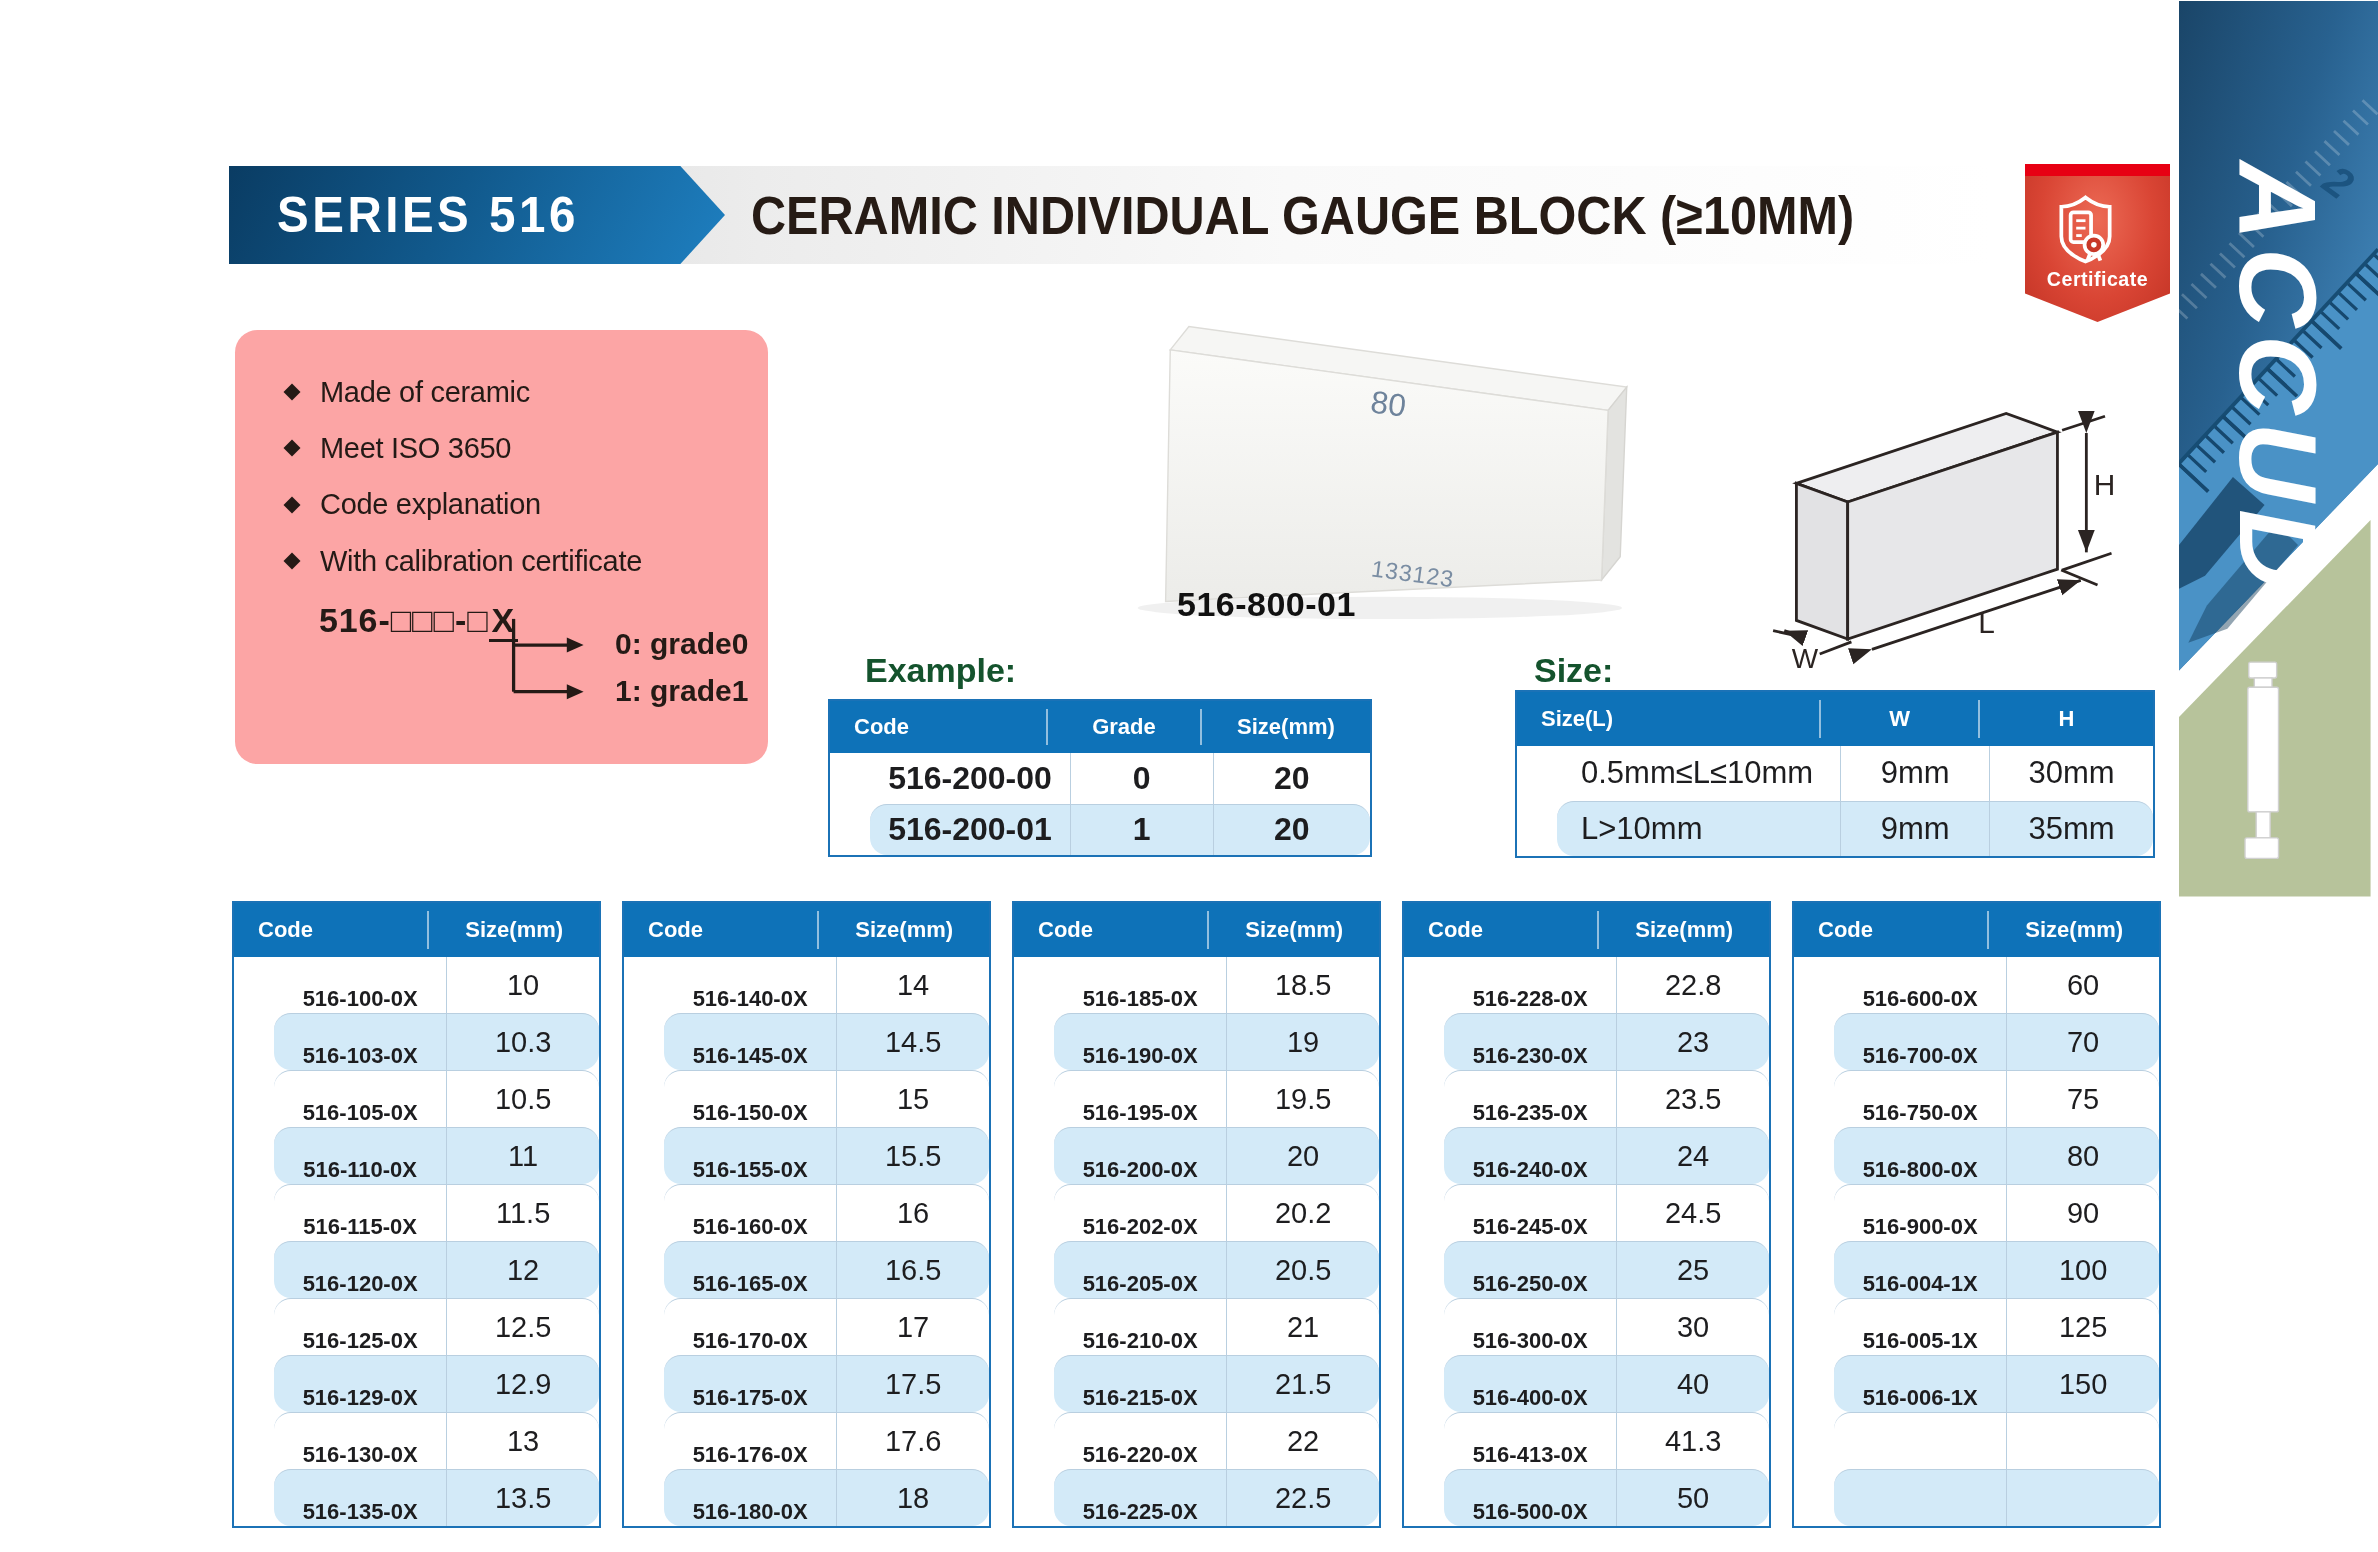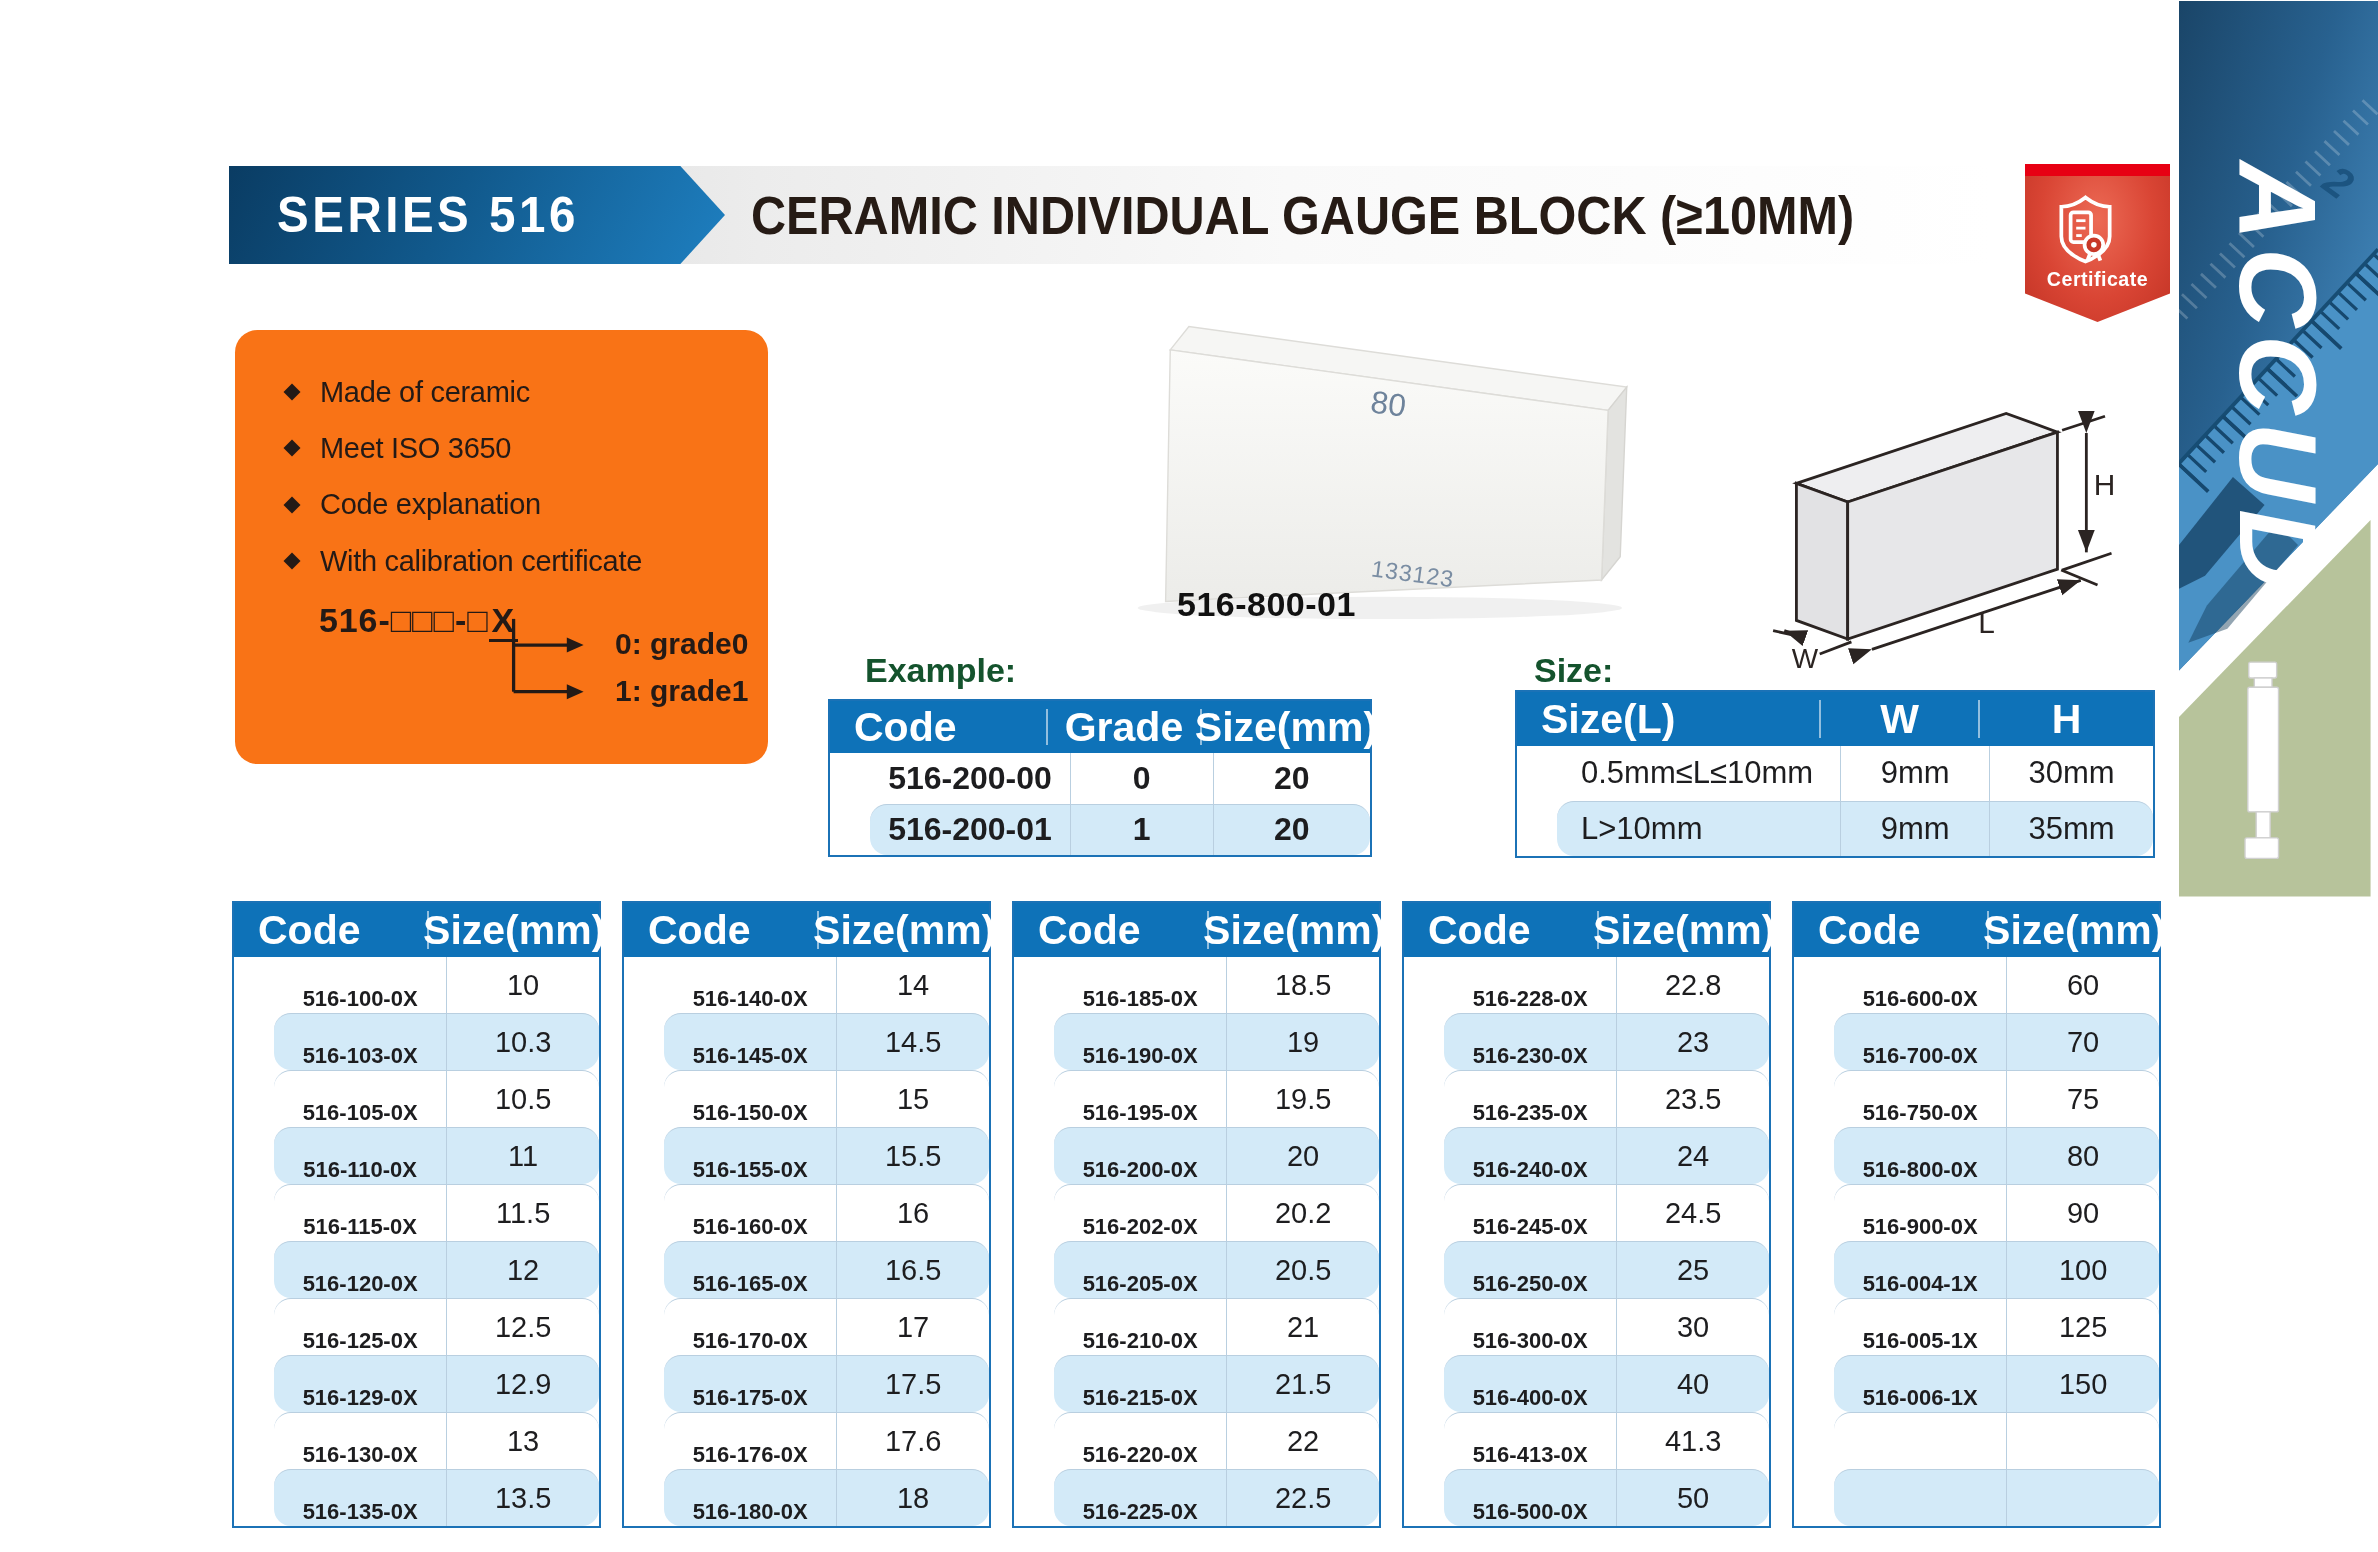--- a/index.html
+++ b/index.html
@@ -20,21 +20,21 @@
   
   .badge{position:absolute;left:2025px;top:164px;width:145px;height:158px;}
   .badge-body{position:absolute;inset:0;clip-path:polygon(0 0,100% 0,100% 82%,50% 100%,0 82%);
     background:radial-gradient(ellipse at 50% 35%,#ec6a55 0%,#d94534 55%,#c23325 100%);}
   .badge-strip{position:absolute;left:0;top:0;width:100%;height:12px;background:#e70013;}
   .badge-label{position:absolute;left:0;top:104px;width:100%;text-align:center;font-size:19.6px;
     font-weight:bold;color:#fff;letter-spacing:0.5px;}
   .badge svg{position:absolute;left:0;top:0;}
 
   
-  .info-box{position:absolute;left:235px;top:330px;width:533px;height:434px;background:#f97316;
+  .info-box{position:absolute;left:235px;top:330px;width:533px;height:434px;background:#fca5a5;
     border-radius:22.4px;box-sizing:border-box;padding:45px 0 0 45px;color:#241a16;}
   .feat{display:flex;align-items:center;height:34px;margin-bottom:22.4px;font-size:29px;letter-spacing:-0.3px;}
   .diamond{width:12px;height:12px;background:#241a16;transform:rotate(45deg);margin:0 22.4px 0 5.6px;flex:0 0 12px;}
   .code-line{margin:7.5px 0 0 39px;font-size:34px;font-weight:bold;letter-spacing:0.9px;}
   .code-x{border-bottom:3.7px solid #241a16;padding:0 2.8px;}
   .branch-svg{position:absolute;left:259px;top:285px;}
   .branch-label{position:absolute;font-size:30px;font-weight:bold;color:#241a16;white-space:nowrap;}
   .bl0{left:380px;top:297px;}
   .bl1{left:380px;top:344px;}
 
@@ -44,21 +44,21 @@
 
   
   .sec-head{position:absolute;font-size:34px;font-weight:bold;color:#14532d;}
   .ex-head{left:865px;top:651px;}
   .sz-head{left:1534px;top:651px;}
 
   
   .tbl{position:absolute;background:#fff;border:2.8px solid #1b72b6;box-sizing:border-box;
     display:flex;flex-direction:column;}
   .hd{background:#0e72b8;color:#fff;font-weight:bold;display:grid;align-items:center;flex:0 0 auto;}
-  .hcell{padding-left:24px;font-size:41px;}
+  .hcell{padding-left:24px;font-size:22px;}
   .hcell.ctr{padding-left:0;text-align:center;}
   .hd .hcell + .hcell{border-left:2.8px solid rgba(255,255,255,.55);height:70%;display:flex;align-items:center;justify-content:center;}
   .hd .hcell + .hcell.ctr{justify-content:center;}
   .tbody{display:flex;flex-direction:column;flex:1 1 auto;padding-left:40px;}
   .tbody .row{display:grid;align-items:center;flex:1 1 0;background:#fff;}
   .tbody .row:nth-child(even){background:#d3eaf8;}
   .tbody .row + .row{border-top:1.9px solid #b9cfe0;border-radius:17px;}
   .tbody .cell{text-align:center;font-size:29px;height:100%;display:flex;align-items:center;justify-content:center;box-sizing:border-box;}
   .tbody .cell + .cell{border-left:1.9px solid #b9cfe0;}
 

